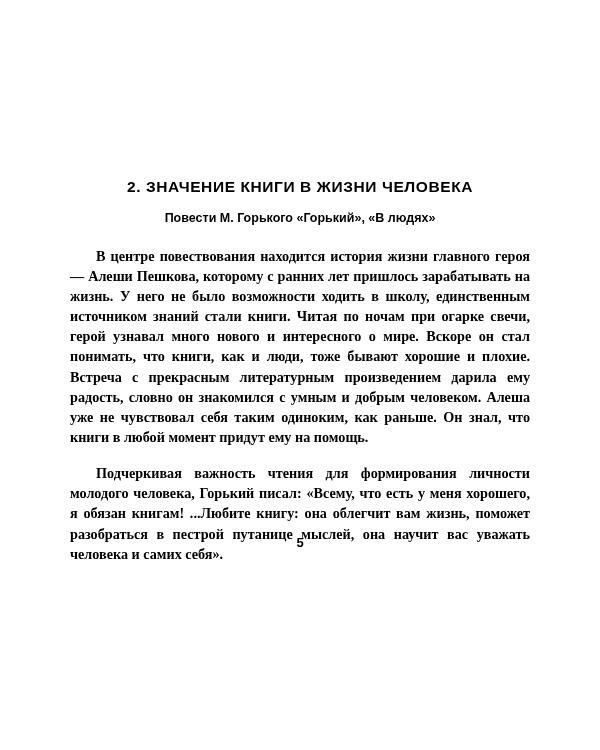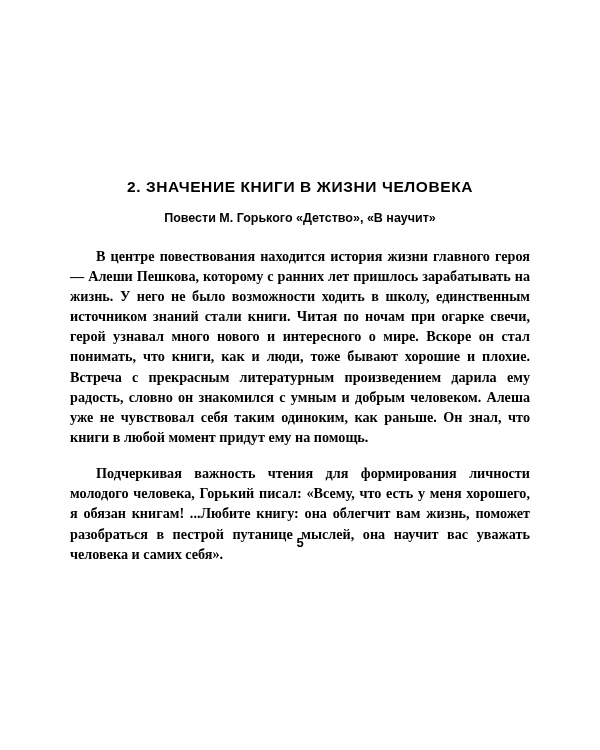--- a/index.html
+++ b/index.html
@@ -71,21 +71,21 @@
 </style>
 </head>
 <body>
 
 <div class="page">
 
   <div class="content">
 
     <h1 class="chapter-title">2. ЗНАЧЕНИЕ КНИГИ В ЖИЗНИ ЧЕЛОВЕКА</h1>
 
-    <h2 class="subtitle">Повести М. Горького «Детство», «В научит»</h2>
+    <h2 class="subtitle">Повести М. Горького «Горький», «В людях»</h2>
 
     <p class="para">В центре повествования находится история жизни главного героя — Алеши Пешкова, которому с ранних лет пришлось зарабатывать на жизнь. У него не было возможности ходить в школу, единственным источником знаний стали книги. Читая по ночам при огарке свечи, герой узнавал много нового и интересного о мире. Вскоре он стал понимать, что книги, как и люди, тоже бывают хорошие и плохие. Встреча с прекрасным литературным произведением дарила ему радость, словно он знакомился с умным и добрым человеком. Алеша уже не чувствовал себя таким одиноким, как раньше. Он знал, что книги в любой момент придут ему на помощь.</p>
 
     <p class="para">Подчеркивая важность чтения для формирования личности молодого человека, Горький писал: «Всему, что есть у меня хорошего, я обязан книгам! ...Любите книгу: она облегчит вам жизнь, поможет разобраться в пестрой путанице мыслей, она научит вас уважать человека и самих себя».</p>
 
   </div>
 
   <div class="page-number">5</div>
 
 </div>

